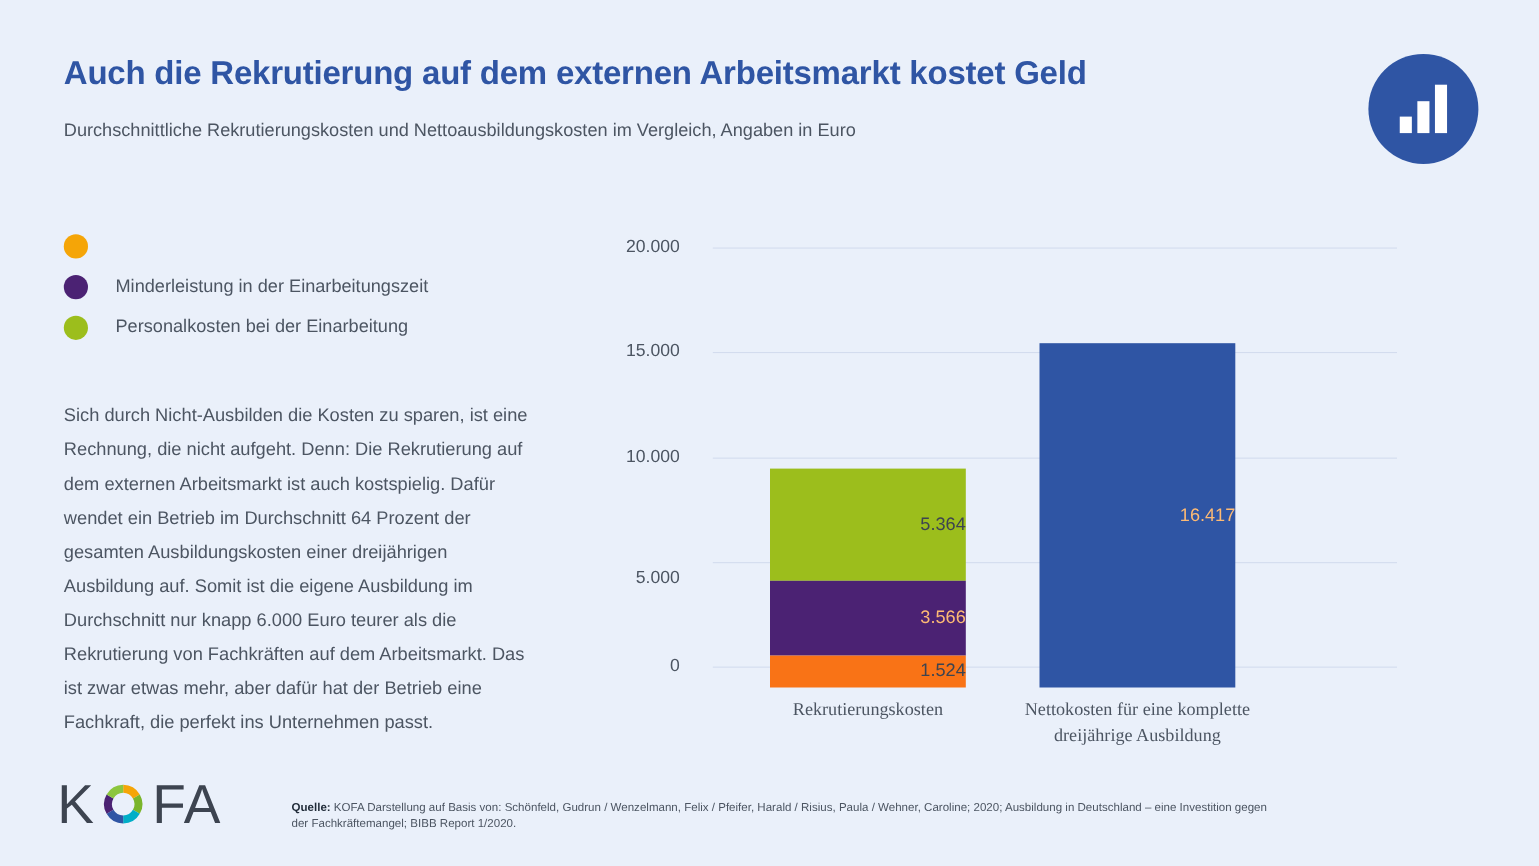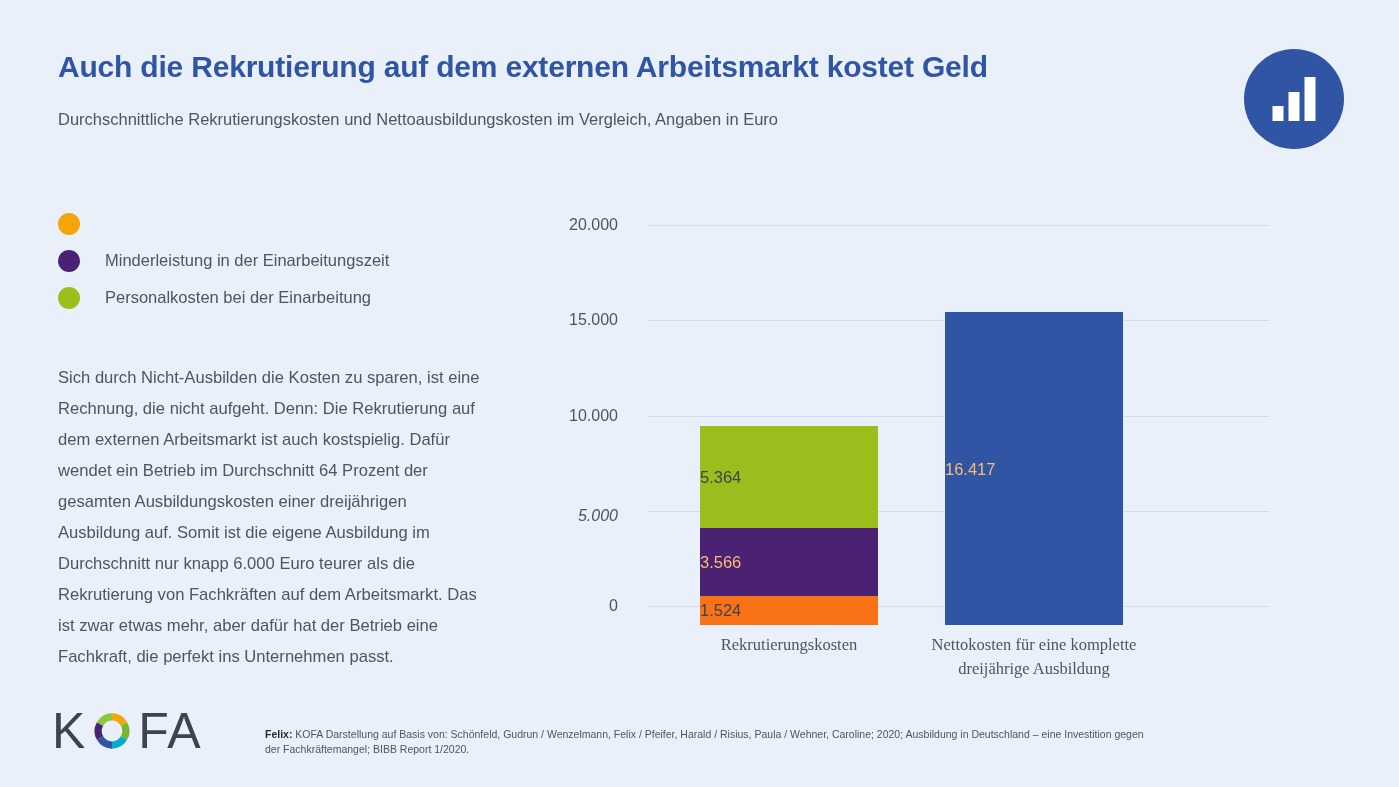--- a/index.html
+++ b/index.html
@@ -58,21 +58,21 @@
     transform: translateY(-50%); white-space: nowrap;
   }
   .plot { position: absolute; left: 108px; top: 0; right: 0; height: 400px; }
   .gridline { position: absolute; left: 0; right: 0; height: 1px; background: #d3dcee; }
   .bar {
     position: absolute; bottom: 0; display: flex; flex-direction: column;
   }
   .seg { position: relative; width: 100%; }
   .seg span {
     position: absolute; left: 0; right: 0; top: 50%;
-    transform: translateY(-50%); text-align: left;
+    transform: translateY(-50%); text-align: right;
     font-size: 16.5px; white-space: nowrap;
   }
   .seg-dark span { color: #3d4450; }
   .seg-light span { color: #fdba74; }
 
   .catlabels { position: absolute; left: 108px; top: 408px; right: 12px; height: 60px; font-family: Liberation Serif, serif; }
   .catlabel {
     position: absolute; text-align: center; font-size: 16.5px;
     line-height: 24px; color: #4c5562;
   }
@@ -118,21 +118,21 @@
         <span class="legend-dot" style="background: rgb(156, 190, 28);"></span>
         <span class="legend-label">Personalkosten bei der Einarbeitung</span>
       </div>
     </div>
 
   <div class="bodytext">Sich durch Nicht-Ausbilden die Kosten zu sparen, ist eine Rechnung, die nicht aufgeht. Denn: Die Rekrutierung auf dem externen Arbeitsmarkt ist auch kostspielig. Dafür wendet ein Betrieb im Durchschnitt 64 Prozent der gesamten Ausbildungskosten einer dreijährigen Ausbildung auf. Somit ist die eigene Ausbildung im Durchschnitt nur knapp 6.000 Euro teurer als die Rekrutierung von Fachkräften auf dem Arbeitsmarkt. Das ist zwar etwas mehr, aber dafür hat der Betrieb eine Fachkraft, die perfekt ins Unternehmen passt.</div>
 
   <div class="chart">
     <div class="ylabels" id="ylabels">
         <div class="ylabel" style="top: 381px;">0</div>
-        <div class="ylabel" style="top: 291px; font-style: italic;">5.000</div>
+        <div class="ylabel" style="top: 301px;">5.000</div>
         <div class="ylabel" style="top: 190.5px;">10.000</div>
         <div class="ylabel" style="top: 95.25px;">15.000</div>
         <div class="ylabel" style="top: 0px;">20.000</div>
       </div>
     <div class="plot" id="plot">
         <div class="gridline" style="top: 381px;"></div>
         <div class="gridline" style="top: 285.75px;"></div>
         <div class="gridline" style="top: 190.5px;"></div>
         <div class="gridline" style="top: 95.25px;"></div>
         <div class="gridline" style="top: 0px;"></div>
@@ -168,17 +168,17 @@
         <path d="M29,17 A34,34 0 0 1 0,34 L0,20 A20,20 0 0 0 17,10 Z" fill="#00aec7"></path>
         <path d="M0,34 A34,34 0 0 1 -29,17 L-17,10 A20,20 0 0 0 0,20 Z" fill="#2f55a4"></path>
         <path d="M-29,17 A34,34 0 0 1 -29,-17 L-17,-10 A20,20 0 0 0 -17,10 Z" fill="#4b2273"></path>
         <path d="M-29,-17 A34,34 0 0 1 0,-34 L0,-20 A20,20 0 0 0 -17,-10 Z" fill="#8cc63e"></path>
       </g>
     </svg>
     <span class="logo-text">FA</span>
   </div>
 
   <div class="source">
-    <b>Felix:</b><span> KOFA Darstellung auf Basis von: Schönfeld, Gudrun / Wenzelmann, Felix / Pfeifer, Harald / Risius, Paula / Wehner, Caroline; 2020; Ausbildung in Deutschland – eine Investition gegen</span><br>
+    <b>Quelle:</b><span> KOFA Darstellung auf Basis von: Schönfeld, Gudrun / Wenzelmann, Felix / Pfeifer, Harald / Risius, Paula / Wehner, Caroline; 2020; Ausbildung in Deutschland – eine Investition gegen</span><br>
     <span>der Fachkräftemangel; BIBB Report 1/2020.</span>
   </div>
 
 </div>
 
 </body></html>

